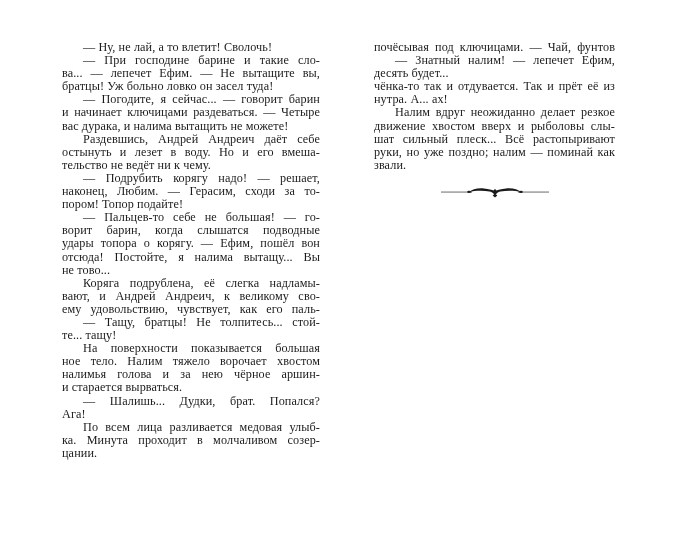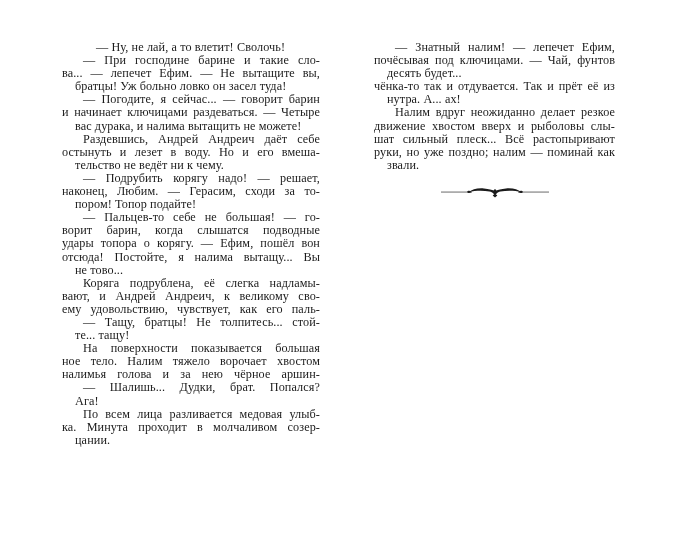--- a/index.html
+++ b/index.html
@@ -21,21 +21,21 @@
   .line {
     font-size: 12.2px;
     line-height: 13.1px;
     height: 13.1px;
     overflow: hidden;
     text-align: justify;
     text-align-last: justify;
     white-space: normal;
     letter-spacing: 0.1px;
   }
-  .line.end { text-align-last: left; margin-left: 13px; }
+  .line.end { text-align-last: left; }
   .line.indent { text-indent: 21px; }
   .divider-wrap {
     margin-top: 13px;
     text-align: center;
   }
   .page-number {
     position: absolute;
     left: 62px;
     top: 476px;
     width: 226px;
@@ -71,32 +71,33 @@
         <div class="line">отсюда! Постойте, я налима вытащу... Вы</div>
         <div class="line end">не тово...</div>
         <div class="line indent">Коряга подрублена, её слегка надламы-</div>
         <div class="line">вают, и Андрей Андреич, к великому сво-</div>
         <div class="line">ему удовольствию, чувствует, как его паль-</div>
         <div class="line indent">— Тащу, братцы! Не толпитесь... стой-</div>
         <div class="line end">те... тащу!</div>
         <div class="line indent">На поверхности показывается большая</div>
         <div class="line">ное тело. Налим тяжело ворочает хвостом</div>
         <div class="line">налимья голова и за нею чёрное аршин-</div>
+        <div class="line end">и старается вырваться.</div>
         <div class="line indent">— Шалишь... Дудки, брат. Попался?</div>
         <div class="line end">Ага!</div>
         <div class="line indent">По всем лица разливается медовая улыб-</div>
         <div class="line">ка. Минута проходит в молчаливом созер-</div>
         <div class="line end">цании.</div>
       </div>
   </div>
 
   <div class="column right">
     <div>
+        <div class="line">почёсывая под ключицами. — Чай, фунтов</div>
         <div class="line indent">— Знатный налим! — лепечет Ефим,</div>
-        <div class="line">почёсывая под ключицами. — Чай, фунтов</div>
         <div class="line end">десять будет...</div>
         <div class="line">чёнка-то так и отдувается. Так и прёт её из</div>
         <div class="line end">нутра. А... ах!</div>
         <div class="line indent">Налим вдруг неожиданно делает резкое</div>
         <div class="line">движение хвостом вверх и рыболовы слы-</div>
         <div class="line">шат сильный плеск... Всё растопыривают</div>
         <div class="line">руки, но уже поздно; налим — поминай как</div>
         <div class="line end">звали.</div>
       </div>
     <div class="divider-wrap">

